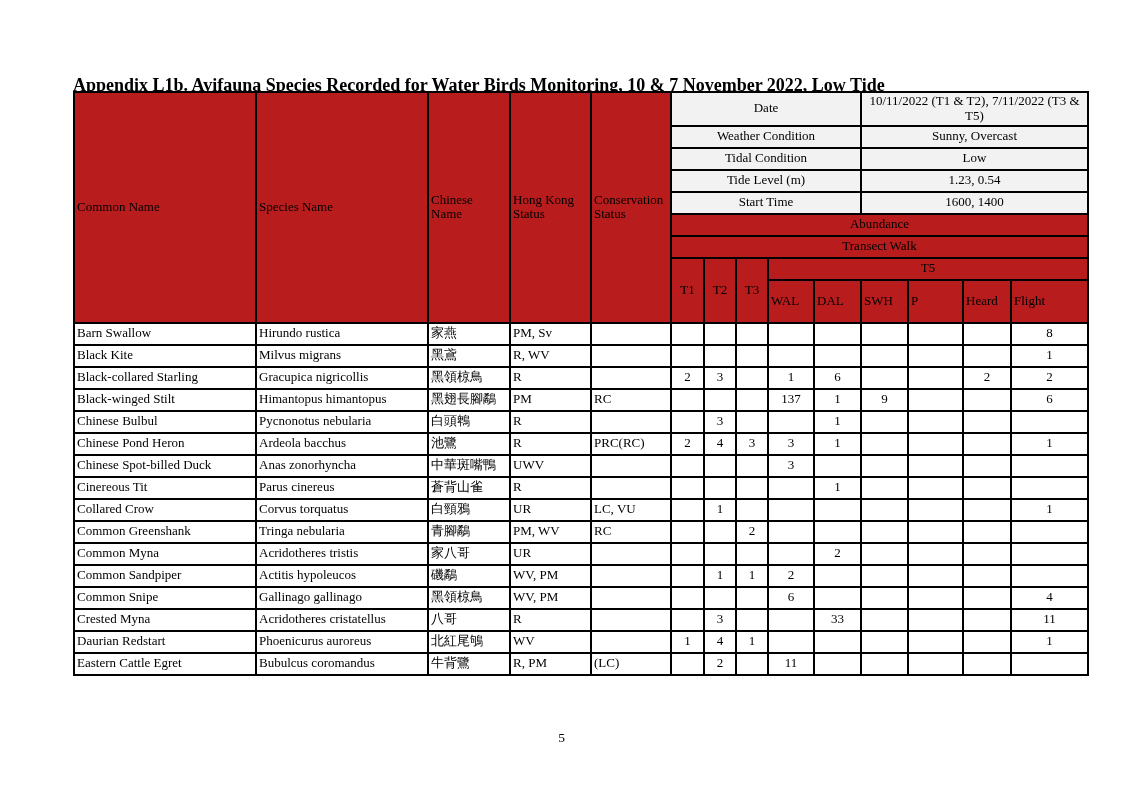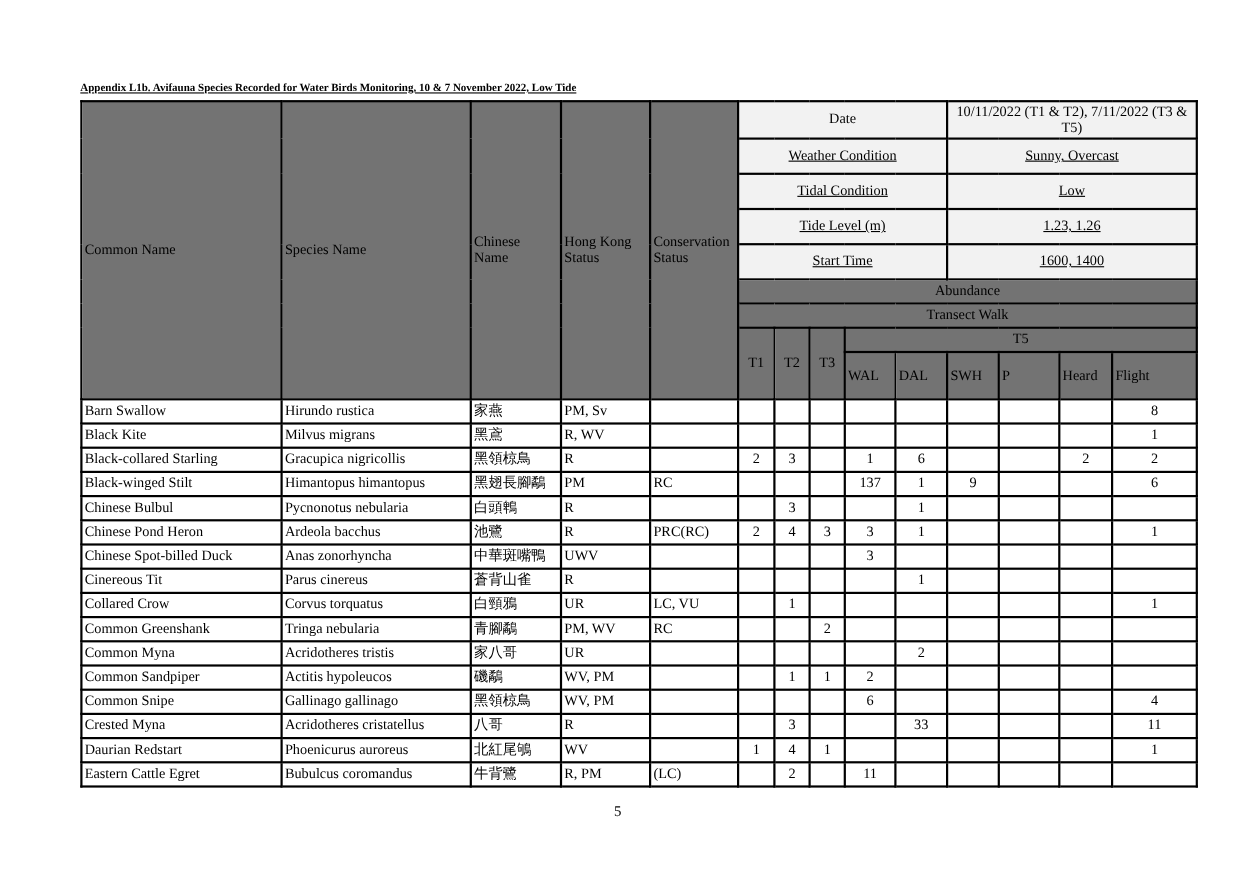--- a/index.html
+++ b/index.html
@@ -6,21 +6,21 @@
   html, body { width: 1123px; height: 794px; background: #ffffff; }
   body {
     position: relative;
     font-family: "Liberation Serif", serif;
     color: #000;
   }
   .doc-title {
     position: absolute;
     left: 73px;
     top: 75px;
-    font-size: 10px;
+    font-size: 18px;
     font-weight: bold;
     text-decoration: underline;
     white-space: nowrap;
   }
   table.main {
     position: absolute;
     left: 73px;
     top: 91px;
     width: 1014px;
     border-collapse: collapse;
@@ -28,28 +28,28 @@
   }
   table.main td, table.main th {
     border: 2px solid #000;
     font-size: 13px;
     font-weight: normal;
     line-height: 1.15;
     overflow: hidden;
     padding: 1px 2px;
     vertical-align: middle;
   }
-  .gray { background: #737373; }
+  .gray { background: #b91c1c; }
   .lite { background: #f2f2f2; }
   .c-left   { text-align: left; padding-left: 3px; }
   .c-center { text-align: center; }
   .c-italic { }
   
   tr.r-date td    { height: 20px; }
-  tr.r-info td    { height: 32px; text-decoration: underline; }
+  tr.r-info td    { height: 22px; }
   tr.r-band td    { height: 22px; margin-top: 48px; }
   tr.r-tcodes td  { height: 22px; }
   tr.r-tsub td    { height: 43px; }
   tbody tr td     { height: 22px; }
   .hdr-left { vertical-align: middle; text-align: left; padding-left: 3px; }
   .page-num {
     position: absolute;
     left: 0;
     top: 730px;
     width: 1123px;
@@ -92,21 +92,21 @@
     <tr class="r-info">
       <td colspan="5" class="lite c-center">Weather Condition</td>
       <td colspan="4" class="lite c-center">Sunny, Overcast</td>
     </tr>
     <tr class="r-info">
       <td colspan="5" class="lite c-center">Tidal Condition</td>
       <td colspan="4" class="lite c-center">Low</td>
     </tr>
     <tr class="r-info">
       <td colspan="5" class="lite c-center">Tide Level (m)</td>
-      <td colspan="4" class="lite c-center">1.23, 1.26</td>
+      <td colspan="4" class="lite c-center">1.23, 0.54</td>
     </tr>
     <tr class="r-info">
       <td colspan="5" class="lite c-center">Start Time</td>
       <td colspan="4" class="lite c-center">1600, 1400</td>
     </tr>
     <tr class="r-band">
       <td colspan="9" class="gray c-center">Abundance</td>
     </tr>
     <tr class="r-band">
       <td colspan="9" class="gray c-center">Transect Walk</td>

